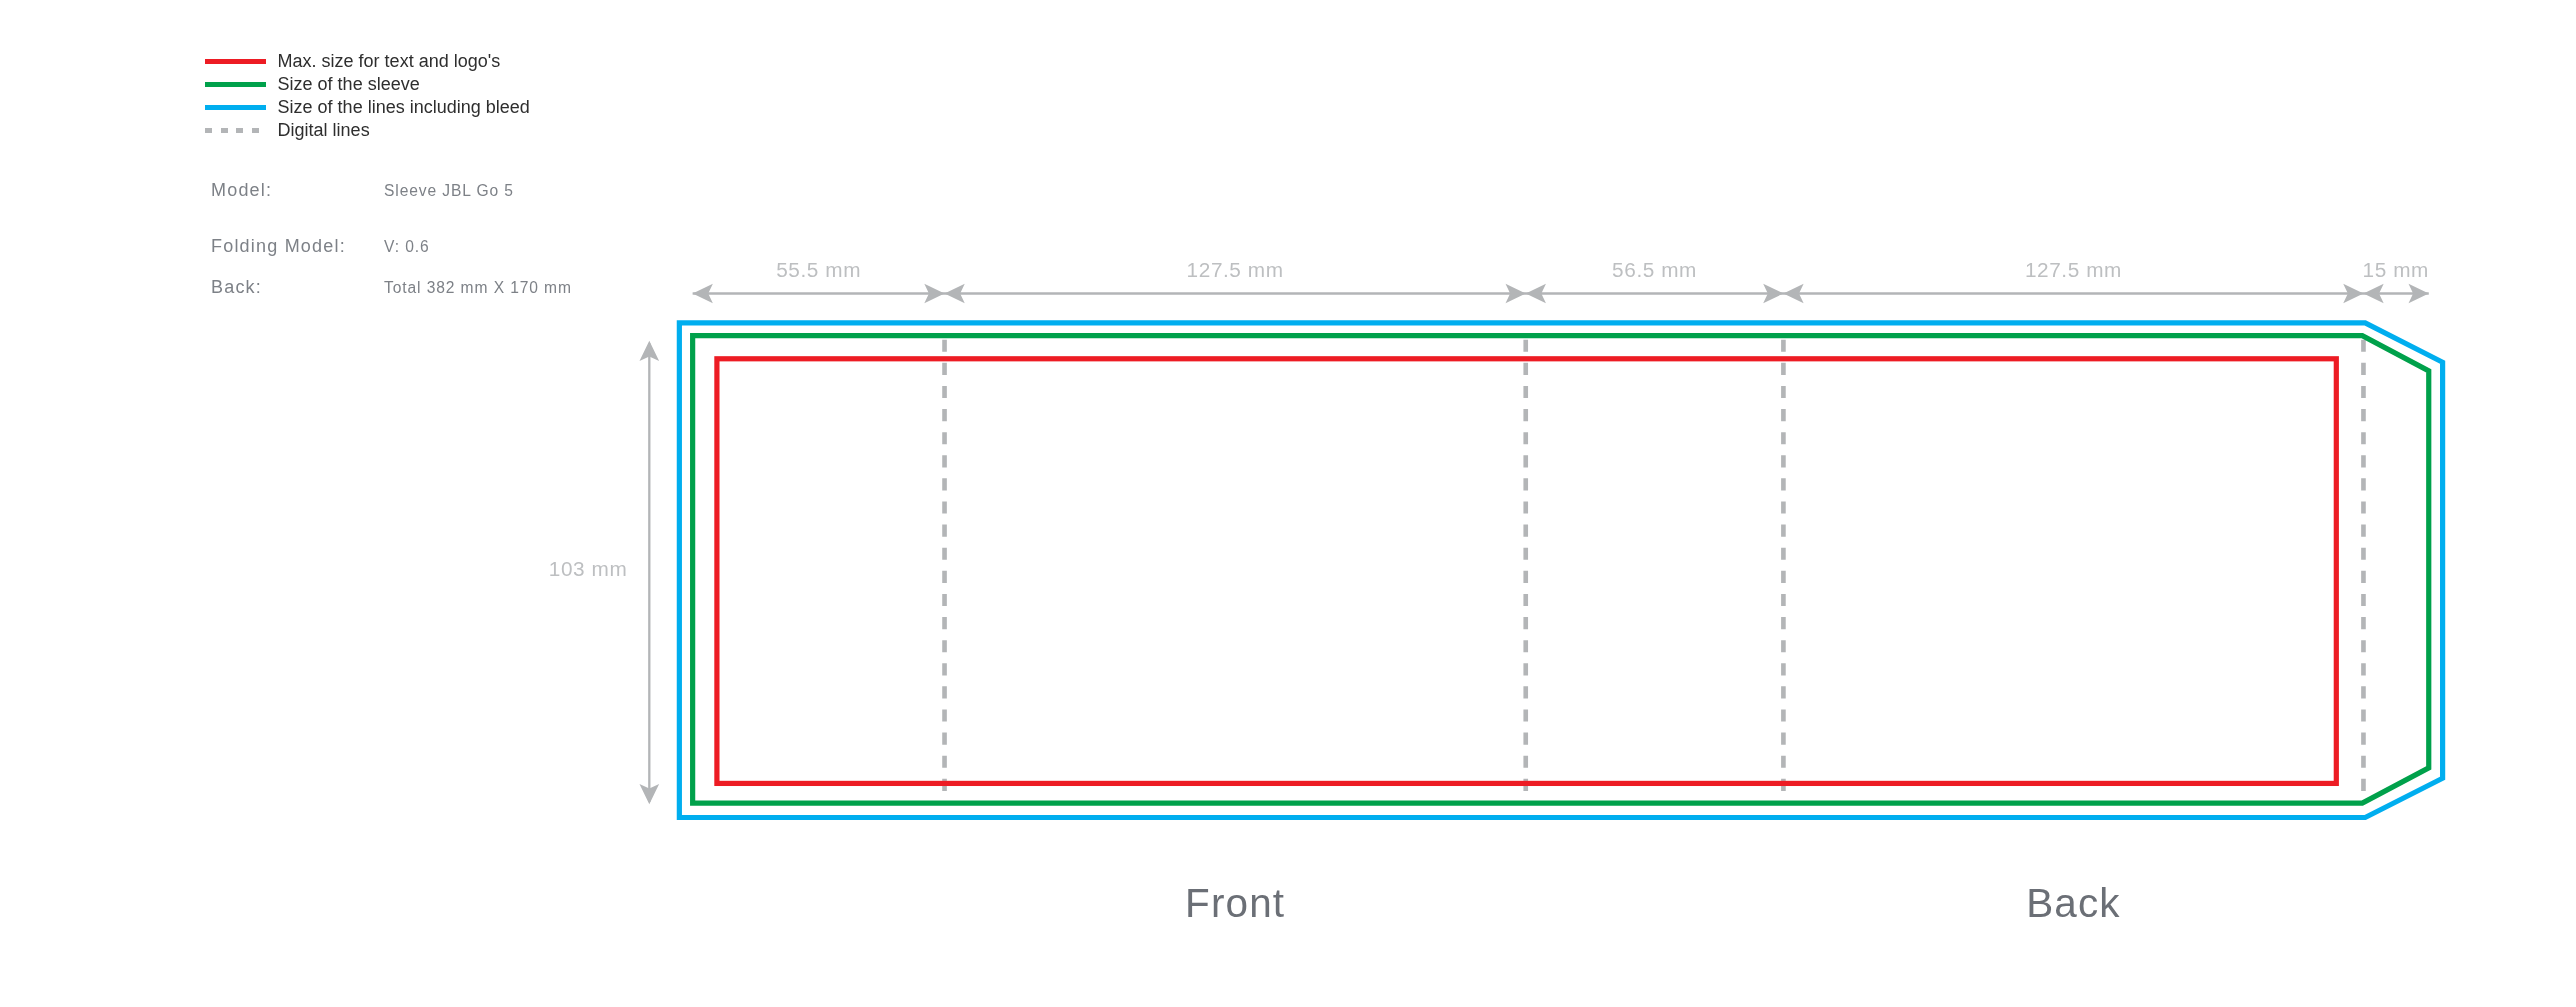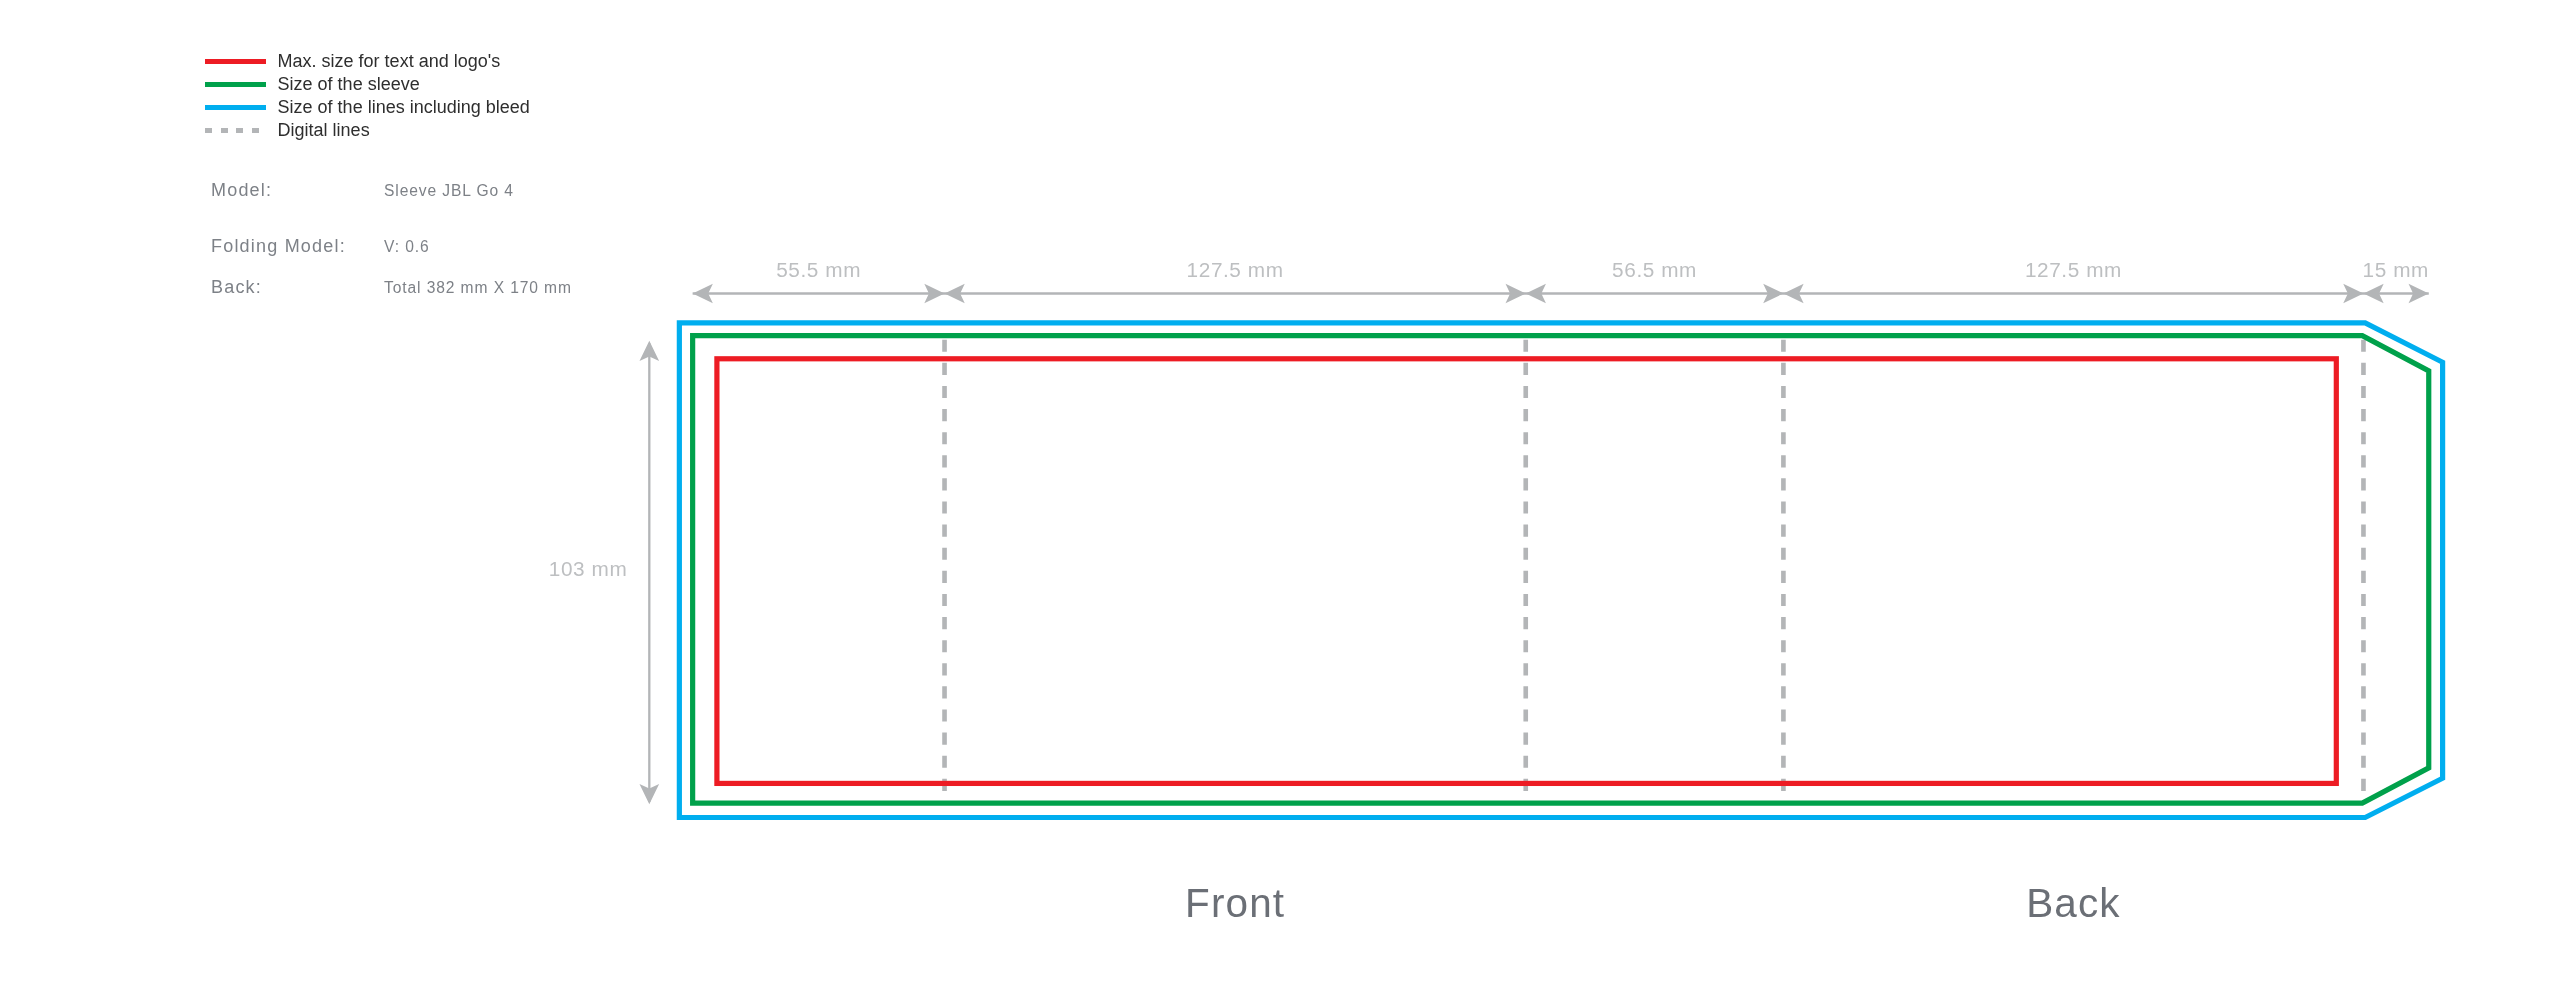--- a/index.html
+++ b/index.html
@@ -66,21 +66,21 @@
   </div>
   <div class="legend-row">
     <span class="swatch swatch-dashed"></span>
     <span class="legend-label">Digital lines</span>
   </div>
 </div>
 
 <div id="info">
   <div class="info-row" style="top:180px;">
     <span class="info-label">Model:</span>
-    <span class="info-value">Sleeve JBL Go 4</span>
+    <span class="info-value">Sleeve JBL Go 5</span>
   </div>
   <div class="info-row" style="top:236px;">
     <span class="info-label">Folding Model:</span>
     <span class="info-value">V: 0.6</span>
   </div>
   <div class="info-row" style="top:277px;">
     <span class="info-label">Back:</span>
     <span class="info-value">Total 382 mm X 170 mm</span>
   </div>
 </div>

